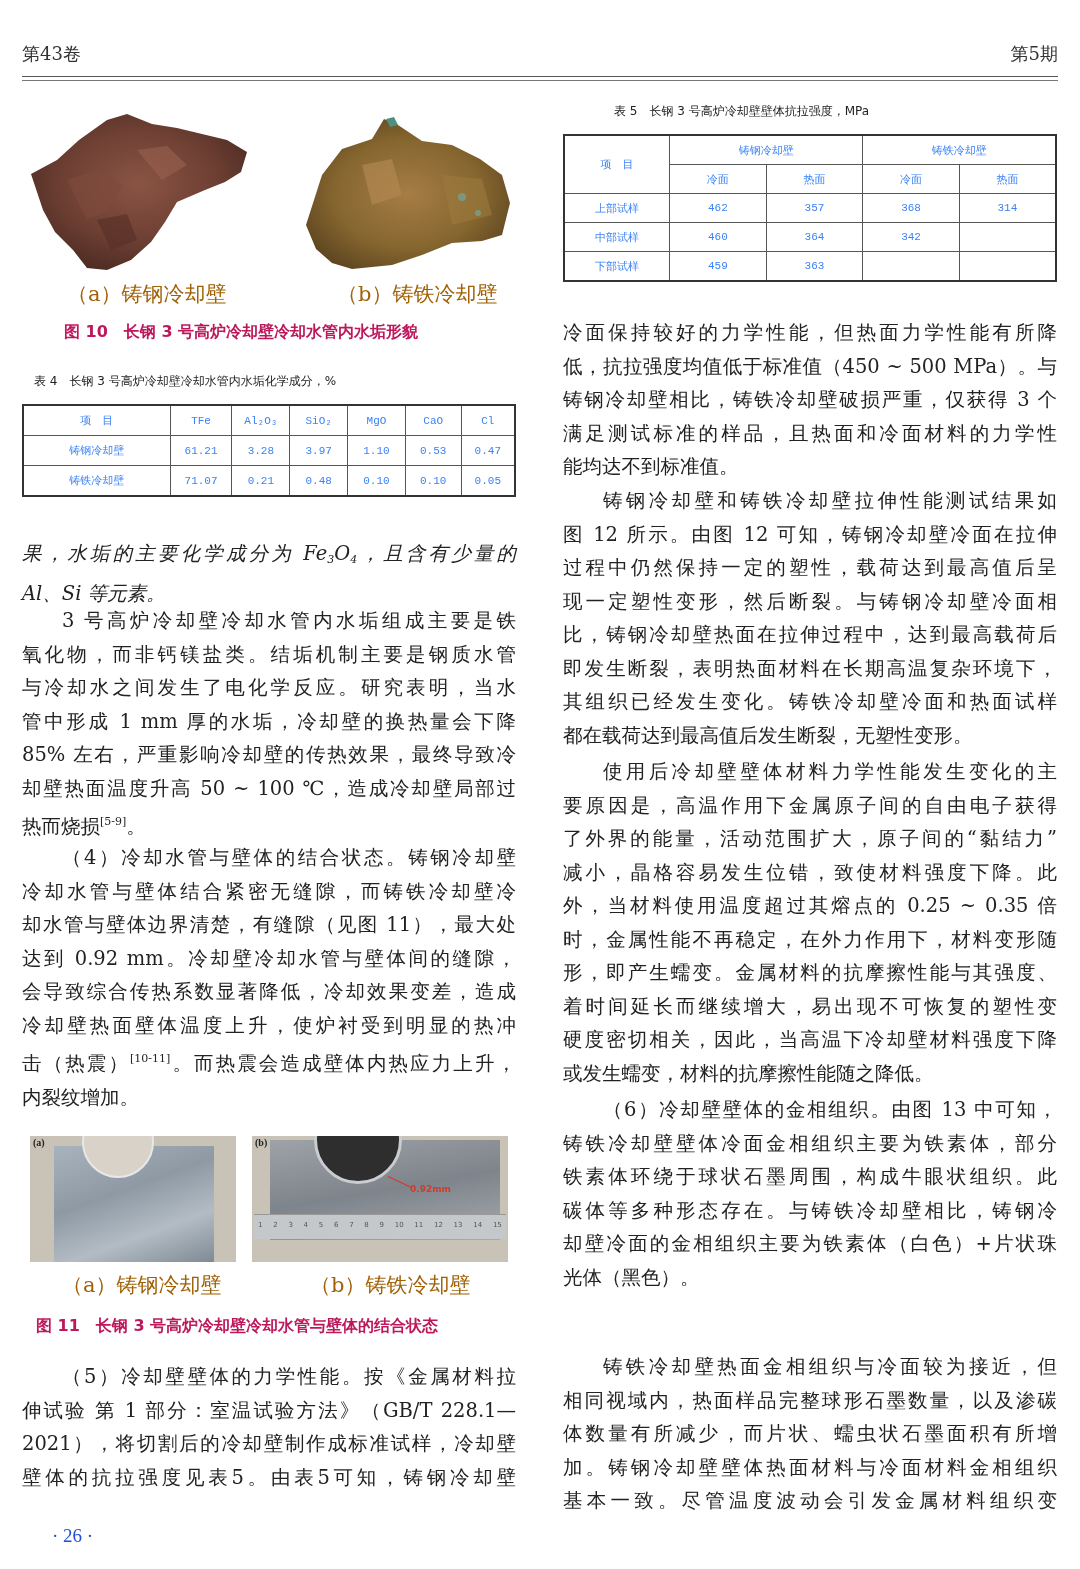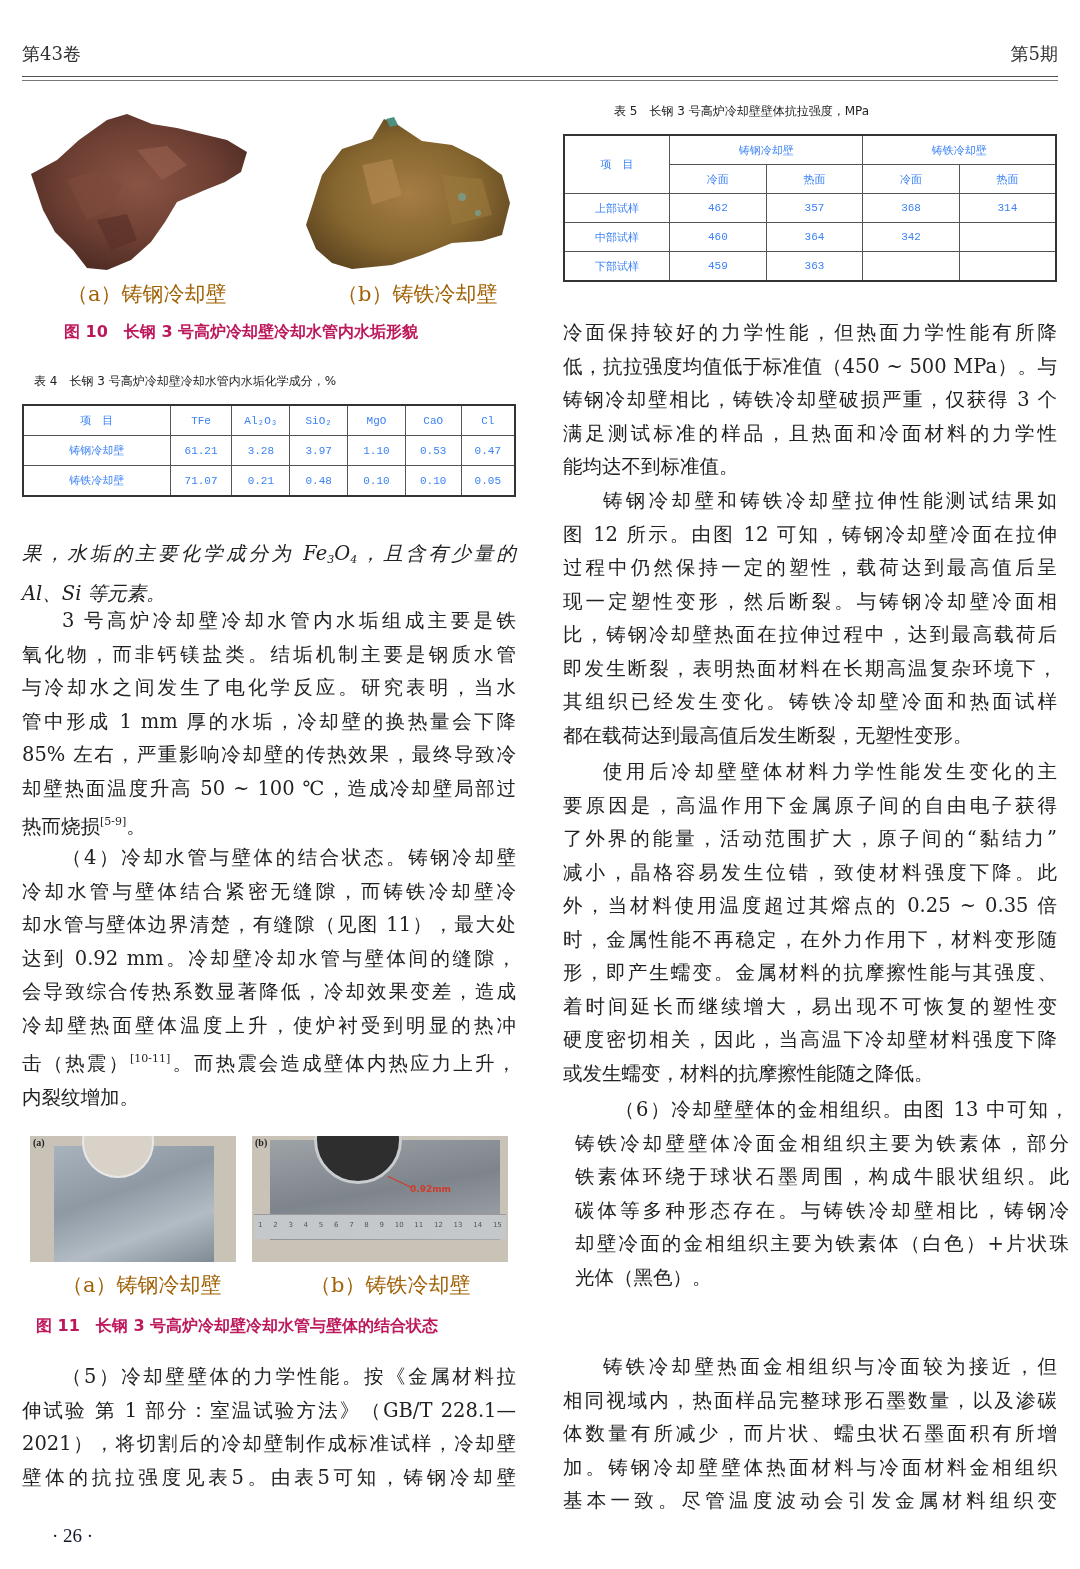--- a/index.html
+++ b/index.html
@@ -72,21 +72,21 @@
     .photo-b .hole { left: 62px; top: -40px; width: 82px; height: 82px; background: #2e2e2e; border: 3px solid #c9ccd0; }
     .ruler { position: absolute; left: 2px; top: 78px; width: 252px; height: 24px; background: #c5c8cb; border-top: 1px solid #999; }
     .ruler-ticks { position: absolute; left: 4px; right: 4px; top: 6px; font-size: 7px; color: #555; display: flex; justify-content: space-between; font-family: "DejaVu Sans", sans-serif; }
     .photo-label { position: absolute; left: 3px; top: 1px; font-size: 10px; font-weight: bold; color: #222; font-family: "Liberation Serif", serif; }
     .gap-mark { position: absolute; left: 158px; top: 48px; font-size: 9px; color: #d23a2a; font-weight: bold; font-family: "DejaVu Sans", sans-serif; }
     .gap-arrow { position: absolute; left: 136px; top: 40px; width: 26px; border-top: 1.5px solid #d23a2a; transform: rotate(25deg); transform-origin: left; }
     .subcap-11a { left: 62px; top: 1271px; }
     .subcap-11b { left: 310px; top: 1271px; }
     .fig11cap { left: 36px; top: 1316px; }
 
-    .pagenum { position: absolute; left: 52px; top: 1525px; font-size: 19px; color: #0f172a; font-family: "Liberation Serif", serif; }
+    .pagenum { position: absolute; left: 52px; top: 1525px; font-size: 19px; color: #1d4ed8; font-family: "Liberation Serif", serif; }
   </style>
 </head>
 <body>
 
 <div class="header">
   <span class="left">第43卷</span>
   <span class="right">第5期</span>
 </div>
 <div class="header-rule1"></div>
 <div class="header-rule2"></div>
@@ -305,21 +305,21 @@
   <span class="line">了外界的能量，活动范围扩大，原子间的“黏结力”</span>
   <span class="line">减小，晶格容易发生位错，致使材料强度下降。此</span>
   <span class="line">外，当材料使用温度超过其熔点的 0.25 ~ 0.35 倍</span>
   <span class="line">时，金属性能不再稳定，在外力作用下，材料变形随</span>
   <span class="line">形，即产生蠕变。金属材料的抗摩擦性能与其强度、</span>
   <span class="line">着时间延长而继续增大，易出现不可恢复的塑性变</span>
   <span class="line">硬度密切相关，因此，当高温下冷却壁材料强度下降</span>
   <span class="line end">或发生蠕变，材料的抗摩擦性能随之降低。</span>
 </div>
 
-<div class="para" style="left:563px; top:1093px; width:494px;margin-left:12px;">
+<div class="para" style="left:563px; top:1093px; width:494px;">
   <span class="line indent">（6）冷却壁壁体的金相组织。由图 13 中可知，</span>
   <span class="line">铸铁冷却壁壁体冷面金相组织主要为铁素体，部分</span>
   <span class="line">铁素体环绕于球状石墨周围，构成牛眼状组织。此</span>
   <span class="line">碳体等多种形态存在。与铸铁冷却壁相比，铸钢冷</span>
   <span class="line">却壁冷面的金相组织主要为铁素体（白色）+片状珠</span>
   <span class="line end">光体（黑色）。</span>
 </div>
 
 <div class="para" style="left:563px; top:1328px; width:494px;margin-top:22px;">
   <span class="line indent">铸铁冷却壁热面金相组织与冷面较为接近，但</span>

